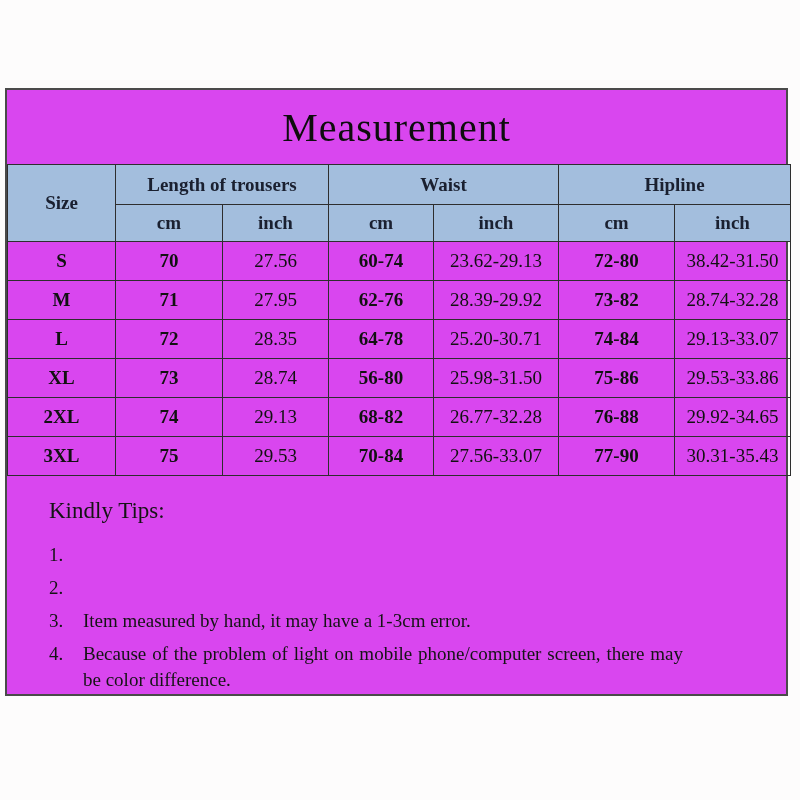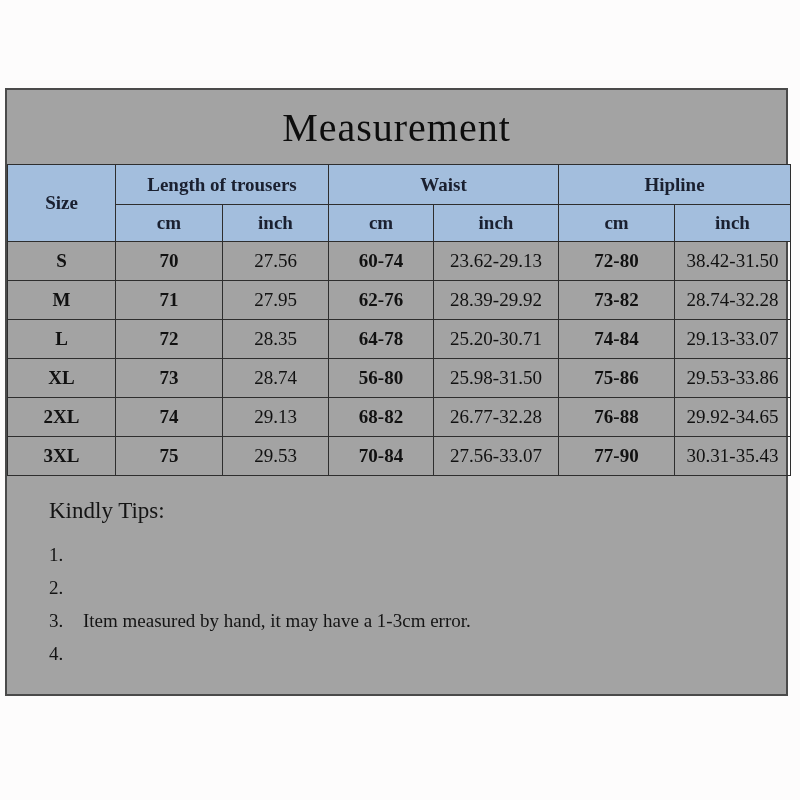--- a/index.html
+++ b/index.html
@@ -12,21 +12,21 @@
     color: #111;
   }
   .frame {
     position: absolute;
     left: 5px;
     top: 88px;
     width: 783px;
     height: 608px;
     box-sizing: border-box;
     border: 2px solid #4a4a4a;
-    background: #a3a3a3;
+    background: #d946ef;
   }
   .title-bar {
     height: 74px;
     display: flex;
     align-items: center;
     justify-content: center;
   }
   .title {
     font-size: 40px;
     letter-spacing: 1px;
@@ -192,16 +192,17 @@
       <span class="tip-gap"></span>
     </div>
     <div class="tip-row">
       <span class="tip-num">3.</span>
       <span class="tip-gap"></span>
       <span class="tip-text">Item measured by hand, it may have a 1-3cm error.</span>
     </div>
     <div class="tip-row">
       <span class="tip-num">4.</span>
       <span class="tip-gap"></span>
+      <span class="tip-text">Because of the problem of light on mobile phone/computer screen, there may be color difference.</span>
     </div>
   </div>
 
 </div>
 
 </body></html>

